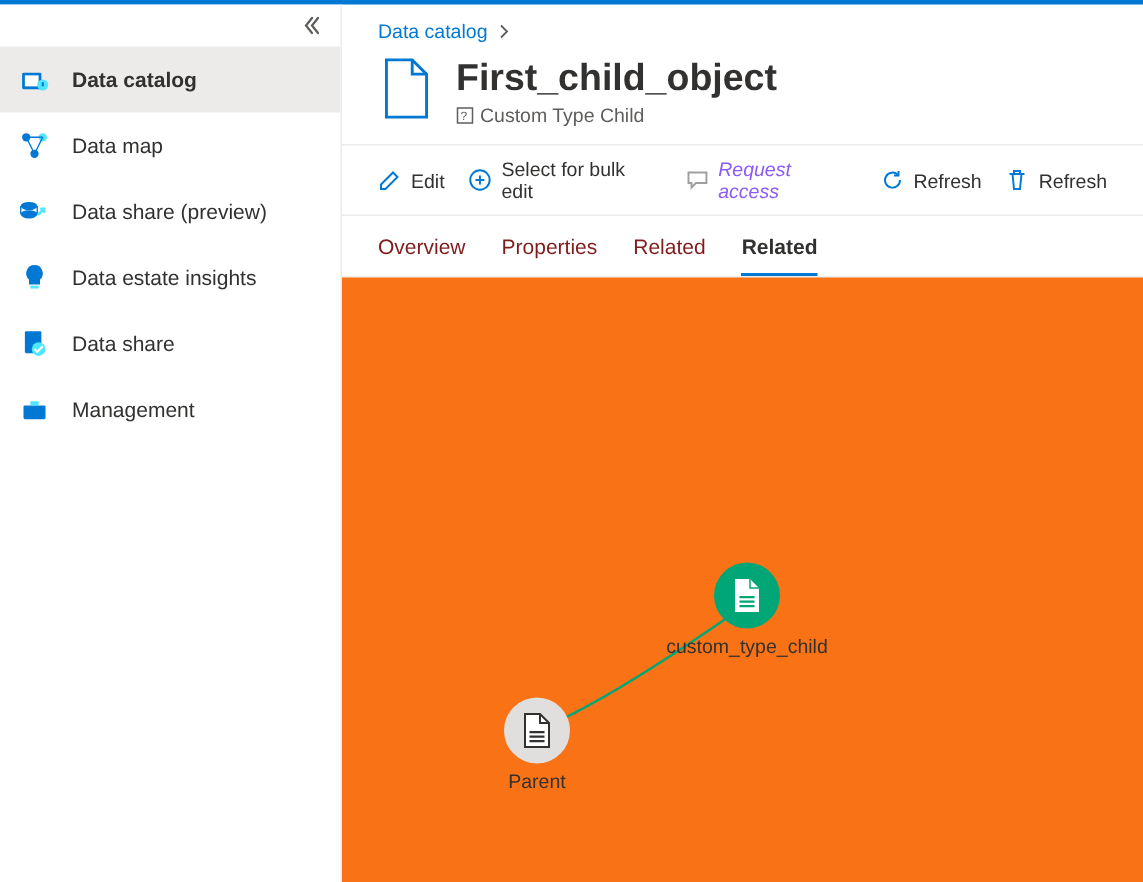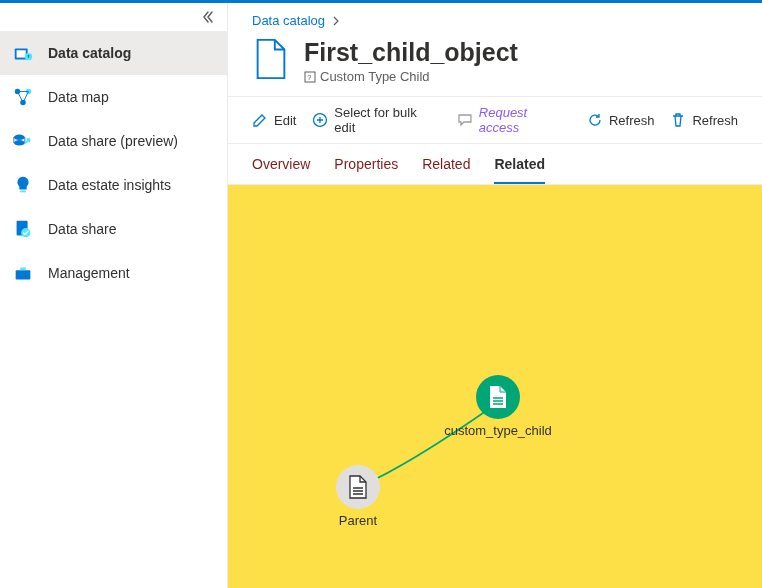--- a/index.html
+++ b/index.html
@@ -94,21 +94,21 @@
       color: #7f1d1d;
     }
     .tab.active {
       color: #323130;
       border-bottom: 2px solid #0078d4;
       font-weight: 700;
     }
     .graph-area {
       flex: 1;
       position: relative;
-      background: #fde047;
+      background: #f97316;
     }
     .node {
       position: absolute;
       display: flex;
       flex-direction: column;
       align-items: center;
       width: 140px;
     }
     .node-circle {
       width: 44px;

